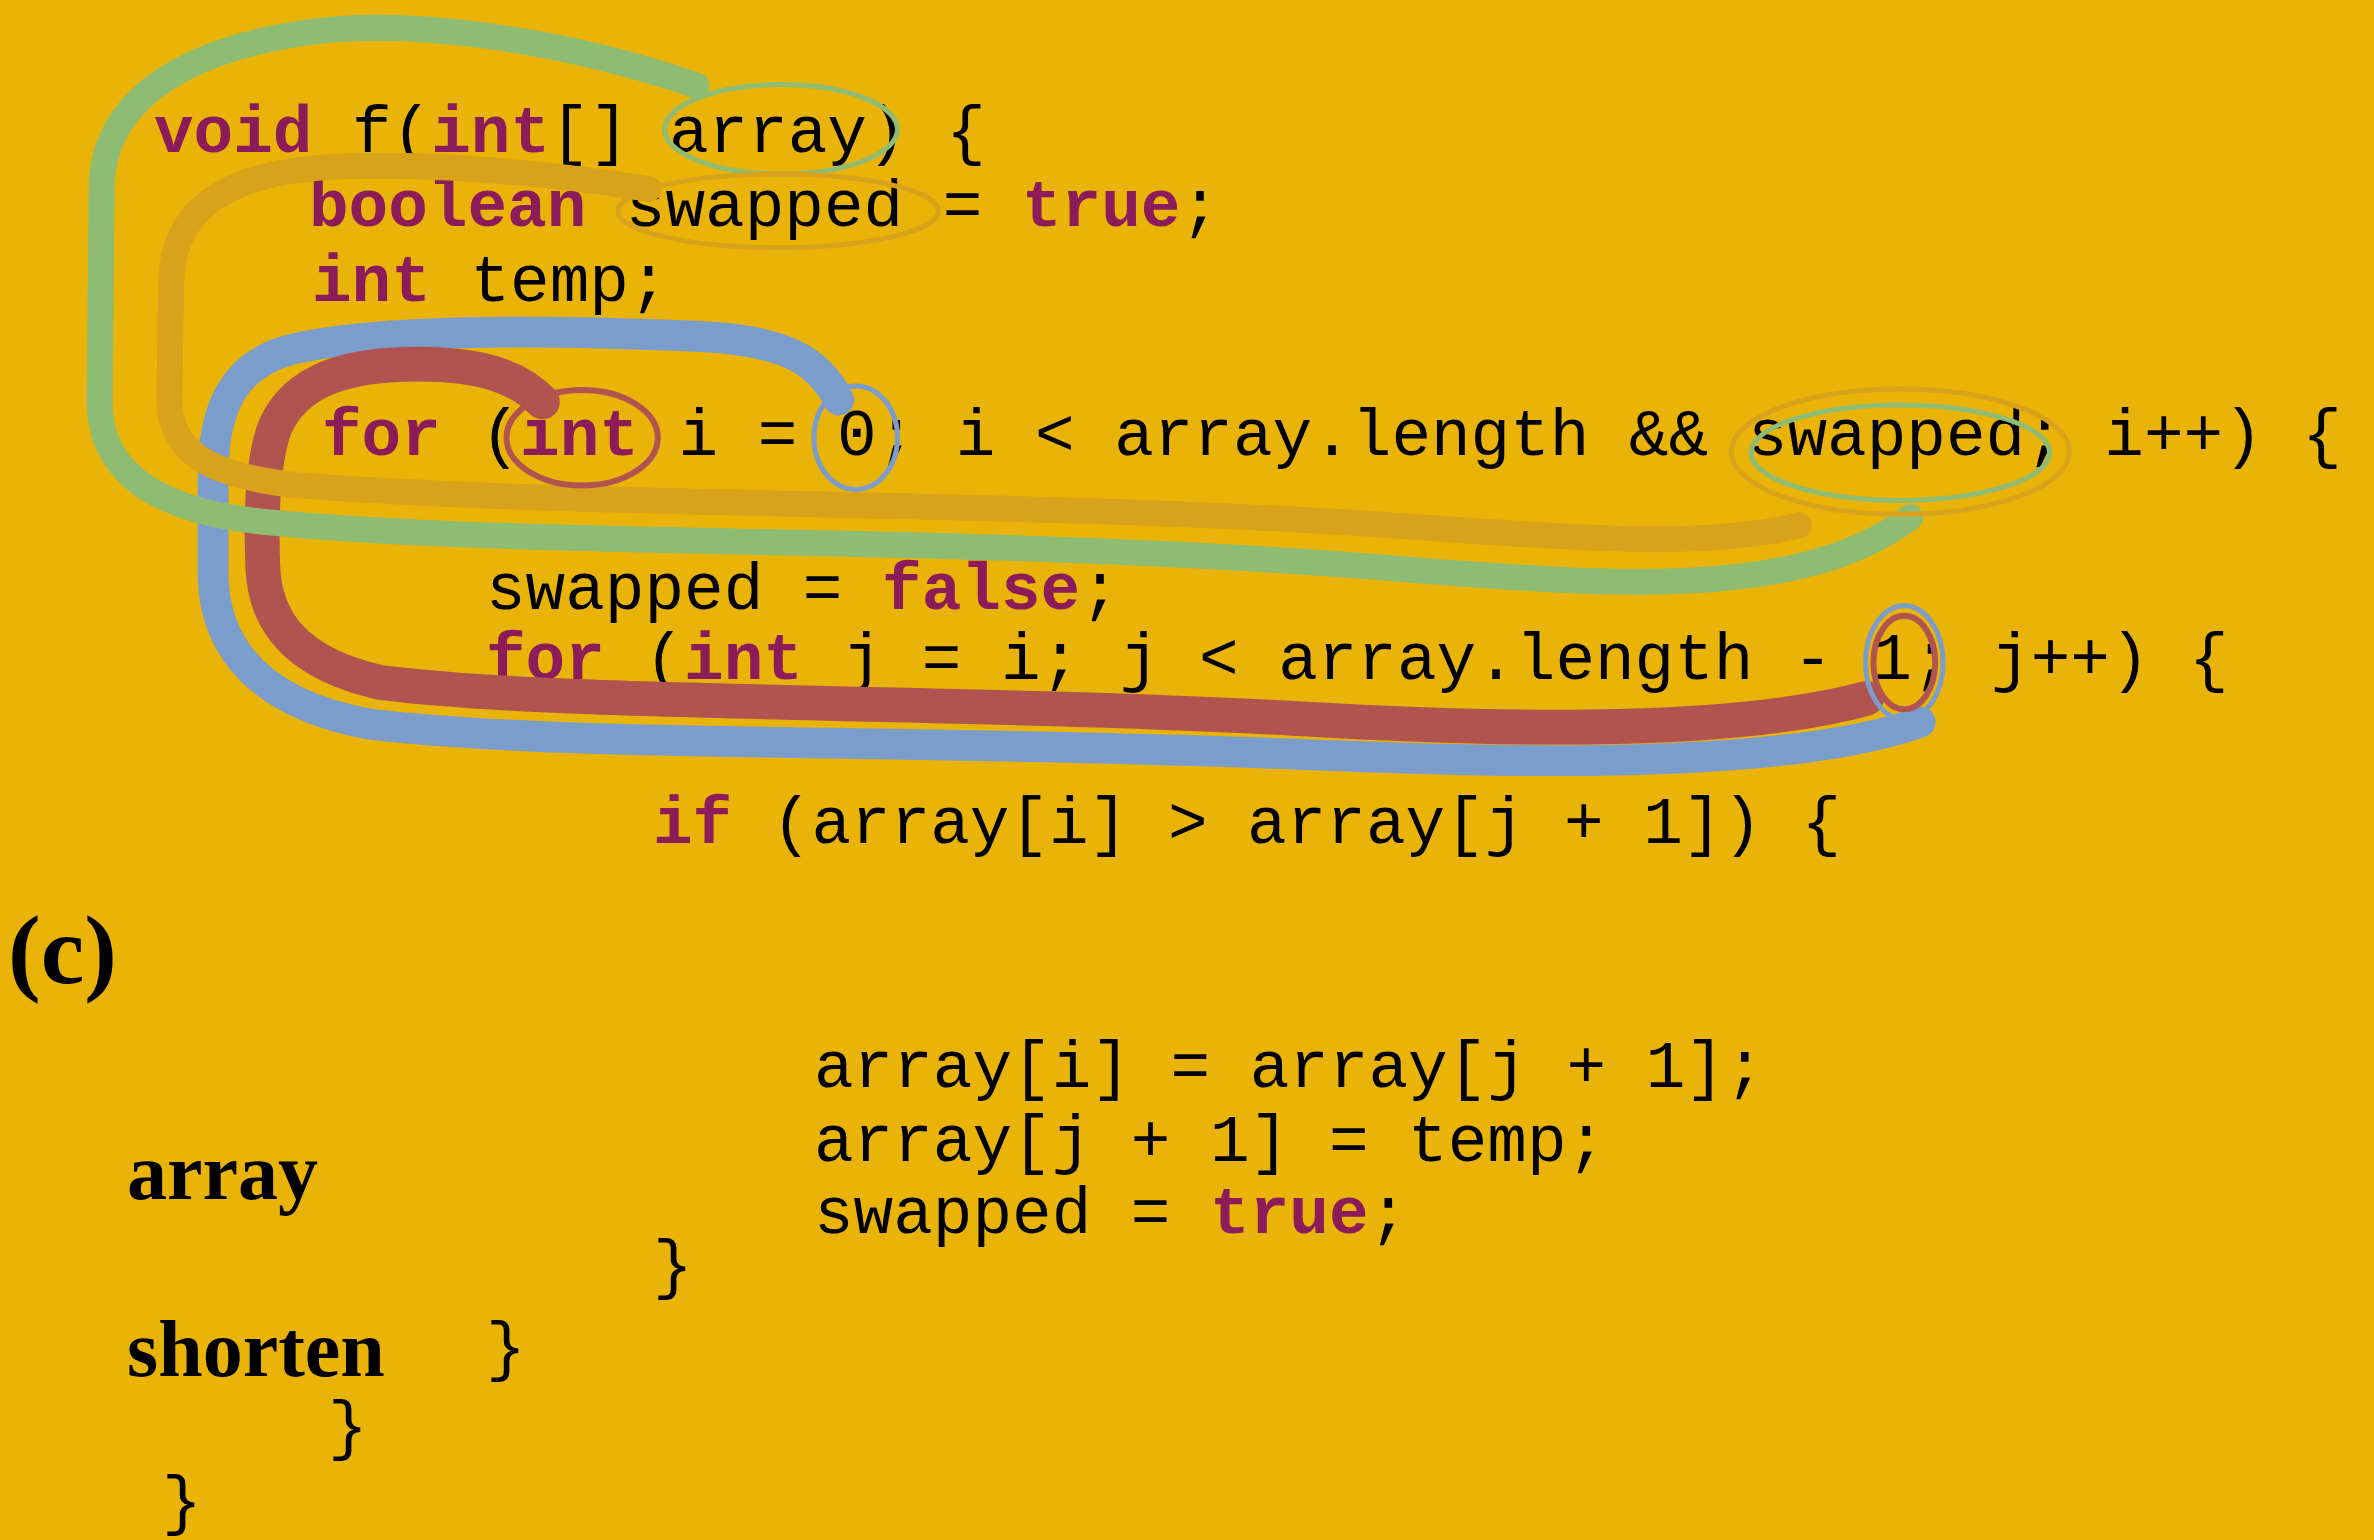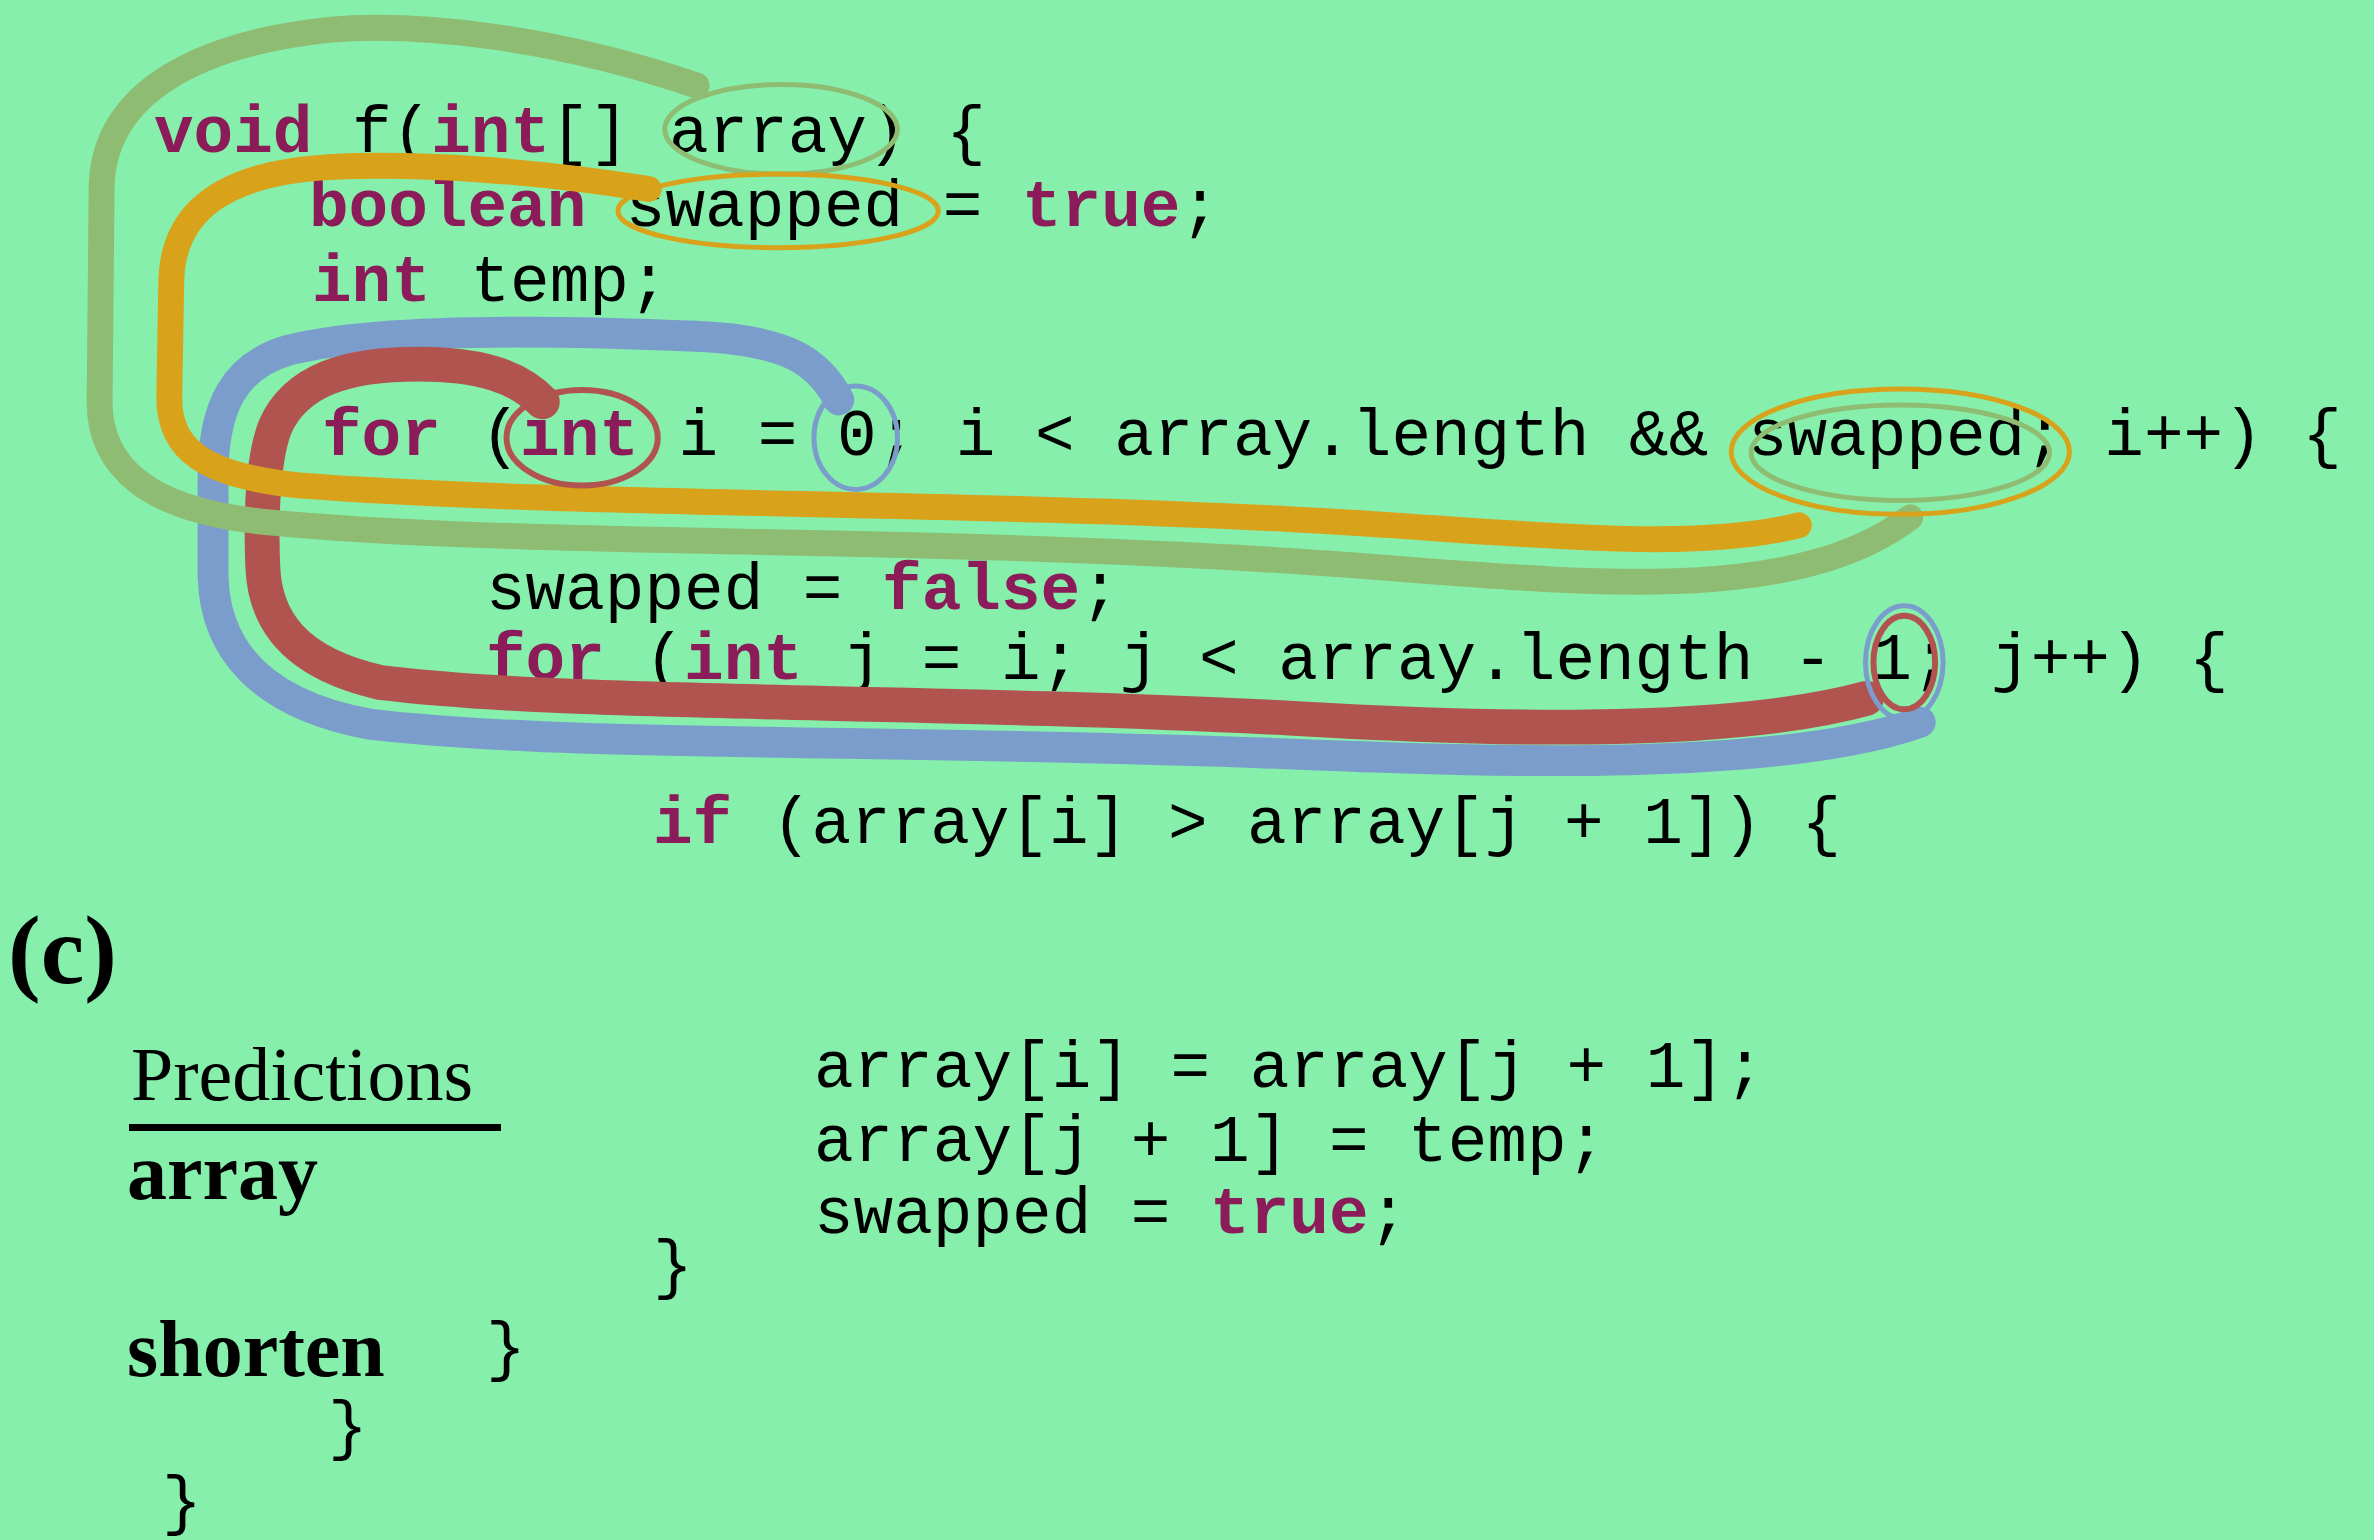--- a/index.html
+++ b/index.html
@@ -1,16 +1,16 @@
 <!DOCTYPE html>
 <html style="--kw: #8B1C59;"><head>
 <meta charset="utf-8">
 <style>
   html,body{margin:0;padding:0;background:#ffffff;}
-  #figure{position:relative;width:2374px;height:1540px;background:#86efac;overflow:hidden;
+  #figure{position:relative;width:2374px;height:1540px;background:#eab308;overflow:hidden;
           font-family:"Liberation Serif",serif;}
   .code-line{position:absolute;font-family:"Liberation Mono",monospace;font-size:66px;
              line-height:78px;white-space:pre;color:#000;}
   .kw{font-weight:bold;color:var(--kw,#8B1C59);}
   #arc-layer{position:absolute;left:0;top:0;width:2374px;height:1540px;pointer-events:none;}
   #arc-layer path,#arc-layer ellipse{fill:none;}
   .fig-label{position:absolute;left:8px;top:894px;font-size:98px;font-weight:bold;color:#000;}
   .pred-title{position:absolute;left:129px;top:1031px;font-size:76px;color:#000;
               border-bottom:7px solid #000;padding:0 28px 6px 2px;}
   .pred-item{position:absolute;left:127px;font-size:80px;font-weight:bold;color:#000;line-height:1;}
@@ -37,21 +37,20 @@
   <div class="code-line" style="left:814px;top:1031px"><span>array[i] = array[j + 1];</span></div>
   <div class="code-line" style="left:814px;top:1105px"><span>array[j + 1] = temp;</span></div>
   <div class="code-line" style="left:814px;top:1177px"><span>swapped = </span><span class="kw">true</span><span>;</span></div>
 
   <div class="code-line" style="left:653px;top:1230px"><span>}</span></div>
   <div class="code-line" style="left:486px;top:1312px"><span>}</span></div>
   <div class="code-line" style="left:328px;top:1391px"><span>}</span></div>
   <div class="code-line" style="left:162px;top:1466px"><span>}</span></div>
 
   <div class="fig-label">(c)</div>
-  <div class="pred-title">Predictions</div>
   <div class="pred-item" style="top:1132px">array</div>
   <div class="pred-item" style="top:1309px">shorten</div>
 
   <svg id="arc-layer" viewBox="0 0 2386 1548">
 
     <path stroke-width="31" stroke-linecap="round" d="M 843 402 C 822 362, 790 342, 700 338 C 560 332, 380 329, 290 352
              C 234 368, 216 410, 214 470 L 214 580
              C 216 652, 262 708, 372 728 C 580 752, 900 742, 1300 758
              C 1500 766, 1790 776, 1930 726" stroke="#7B9DCB"></path>
     <path stroke-width="35" stroke-linecap="round" d="M 545 404 C 520 378, 482 366, 420 366 C 350 366, 297 381, 276 430

